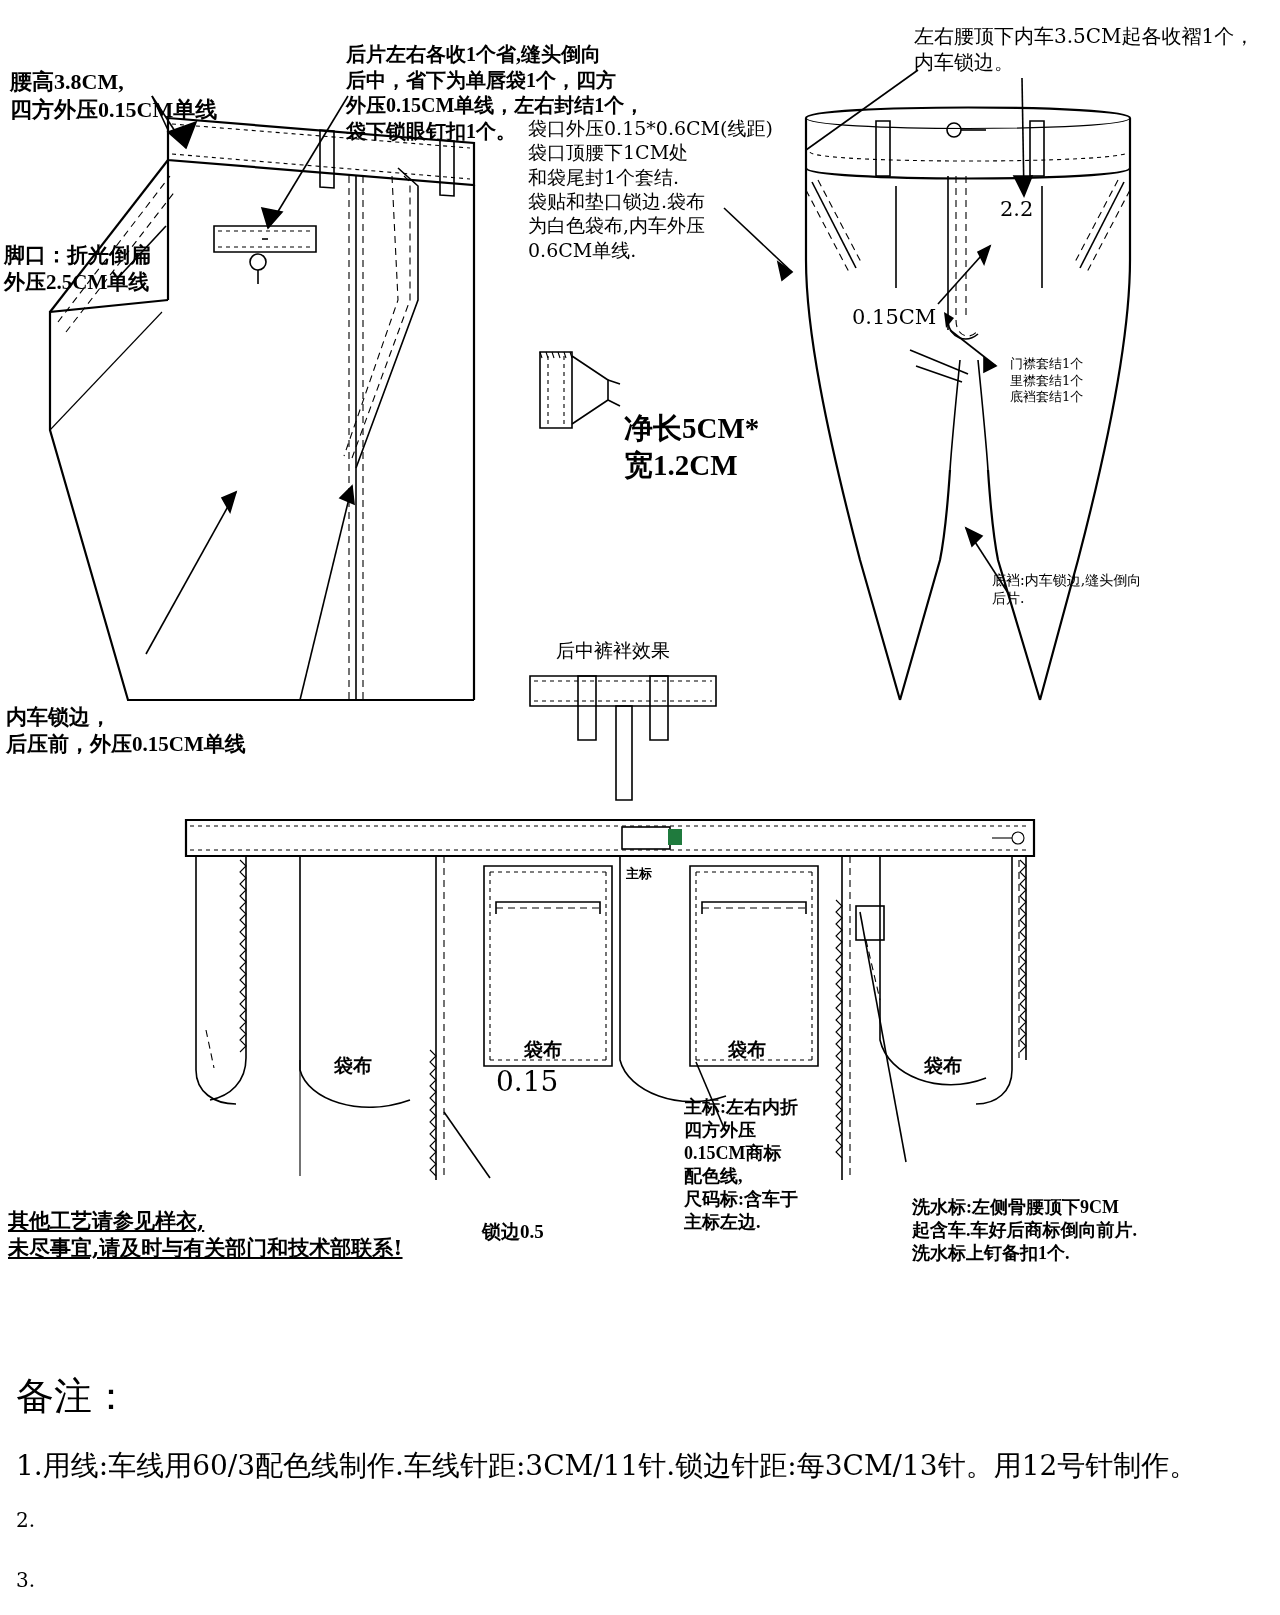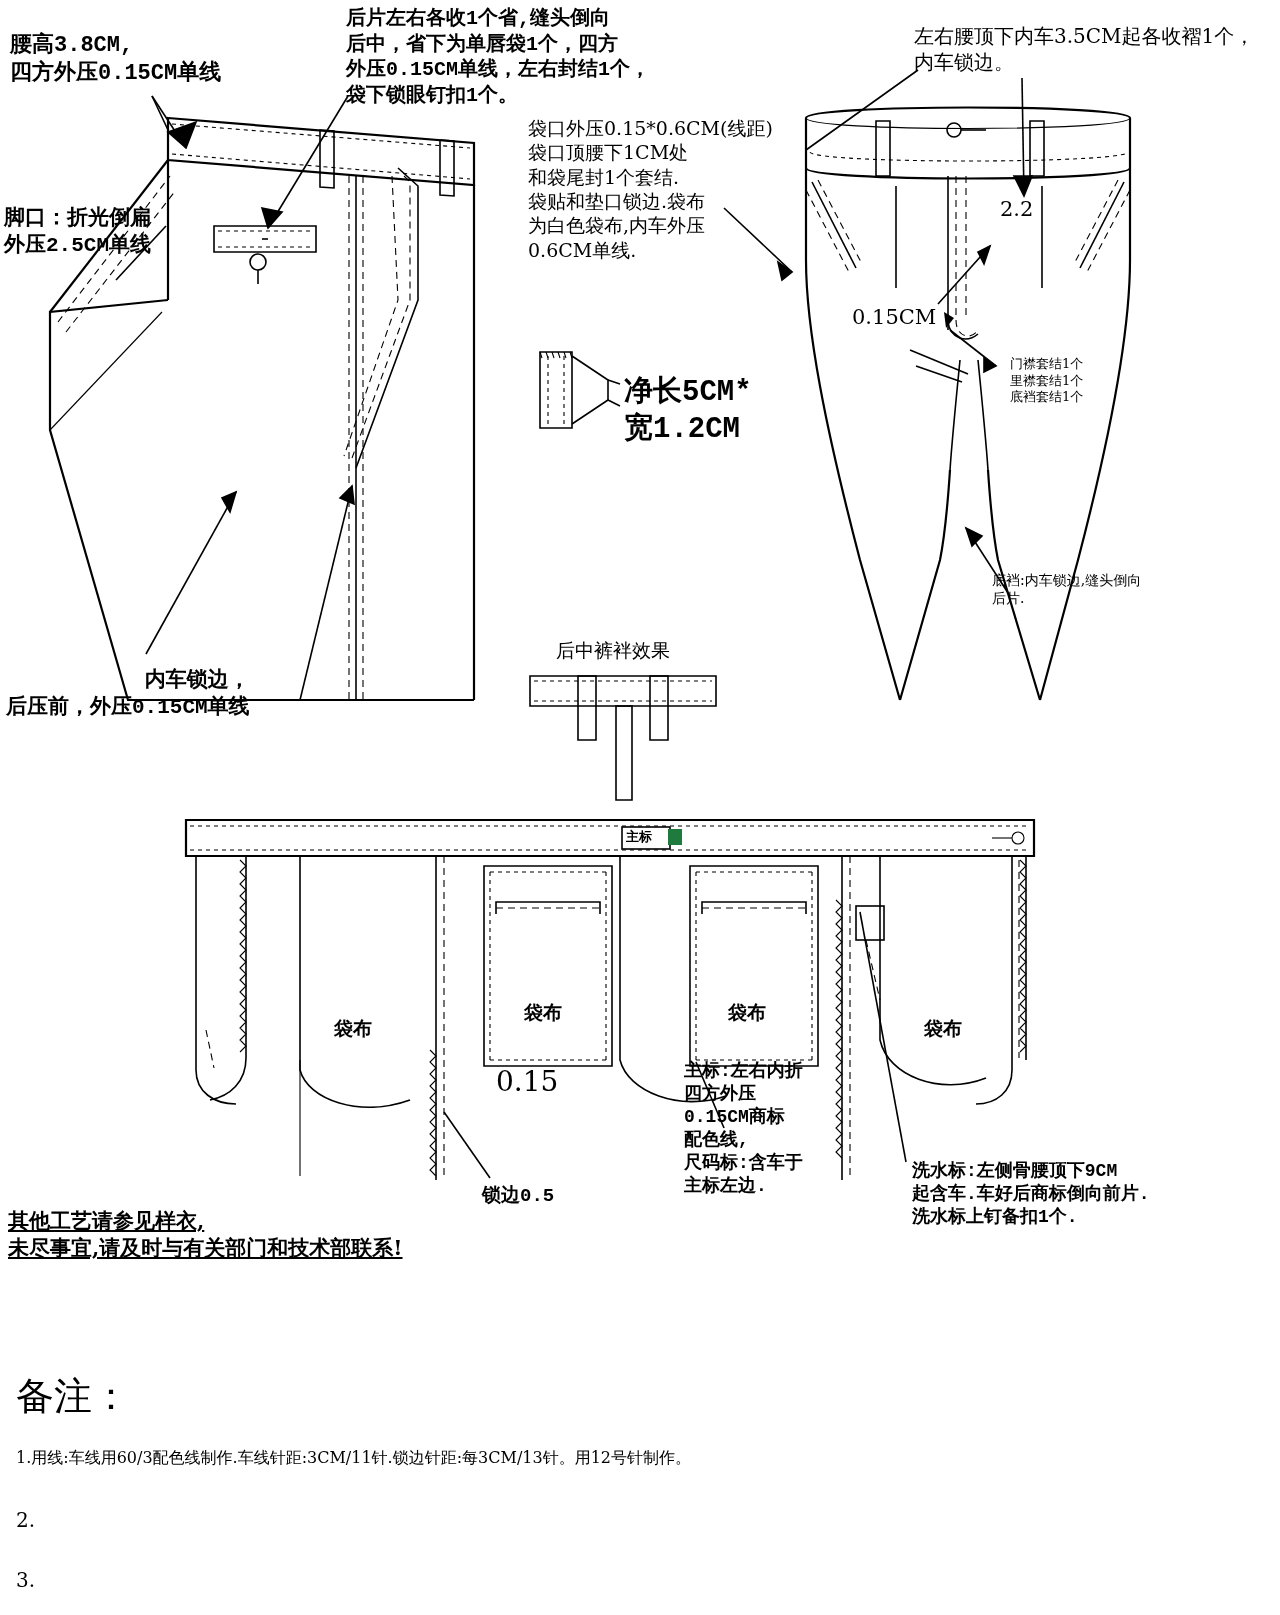--- a/index.html
+++ b/index.html
@@ -17,21 +17,21 @@
     overflow: hidden;
   }
   .note {
     position: absolute;
     white-space: pre-line;
     line-height: 1.28;
     color: #000;
   }
   .bold { font-weight: bold; }
   .serif { font-family: "DejaVu Serif", "Liberation Serif", serif; }
-  .sans  { font-family: Liberation Mono, monospace; }
+  .sans  { font-family: Liberation Serif, serif; margin-top: 36px; }
   .u { text-decoration: underline; }
   svg { position: absolute; left: 0; top: 0; }
   .nofill { fill: none; stroke: #000; }
   .th1 { stroke-width: 1.6; }
   .th2 { stroke-width: 2.2; }
   .thin { stroke-width: 1.1; }
   .dash { stroke-dasharray: 7 5; }
   .dash2 { stroke-dasharray: 4 4; }
 </style>
 </head>
@@ -248,21 +248,21 @@
   <div class="note serif" style="left:528px; top:116px; font-size:19px;">袋口外压0.15*0.6CM(线距)
 袋口顶腰下1CM处
 和袋尾封1个套结.
 袋贴和垫口锁边.袋布
 为白色袋布,内车外压
 0.6CM单线.</div>
 
   <div class="note bold sans" style="left:4px; top:206px; font-size:21px;">脚口：折光倒扁
 外压2.5CM单线</div>
 
-  <div class="note bold sans" style="left:6px; top:668px; font-size:21px;text-align:right;">内车锁边，
+  <div class="note bold sans" style="left:6px; top:668px; font-size:21px;">内车锁边，
 后压前，外压0.15CM单线</div>
 
   <div class="note bold sans" style="left:624px; top:374px; font-size:29px;">净长5CM*
 宽1.2CM</div>
 
   <div class="note serif" style="left:1000px; top:196px; font-size:21px;">2.2</div>
 
   <div class="note serif" style="left:852px; top:304px; font-size:21px;">0.15CM</div>
 
   <div class="note serif" style="left:1010px; top:356px; font-size:13px;">门襟套结1个
@@ -294,17 +294,17 @@
 
   <div class="note bold sans" style="left:912px; top:1160px; font-size:18px;">洗水标:左侧骨腰顶下9CM
 起含车.车好后商标倒向前片.
 洗水标上钉备扣1个.</div>
 
   <div class="note bold serif u" style="left:8px; top:1208px; font-size:21px;">其他工艺请参见样衣,
 未尽事宜,请及时与有关部门和技术部联系!</div>
 
   <div class="note serif" style="left:16px; top:1372px; font-size:38px;">备注：</div>
 
-  <div class="note serif" style="left:16px; top:1448px; font-size:16px;">1.用线:车线用60/3配色线制作.车线针距:3CM/11针.锁边针距:每3CM/13针。用12号针制作。</div>
+  <div class="note serif" style="left:16px; top:1448px; font-size:28px;">1.用线:车线用60/3配色线制作.车线针距:3CM/11针.锁边针距:每3CM/13针。用12号针制作。</div>
   <div class="note serif" style="left:16px; top:1508px; font-size:20px;">2.</div>
   <div class="note serif" style="left:16px; top:1568px; font-size:20px;">3.</div>
 
 </div>
 
 </body></html>

